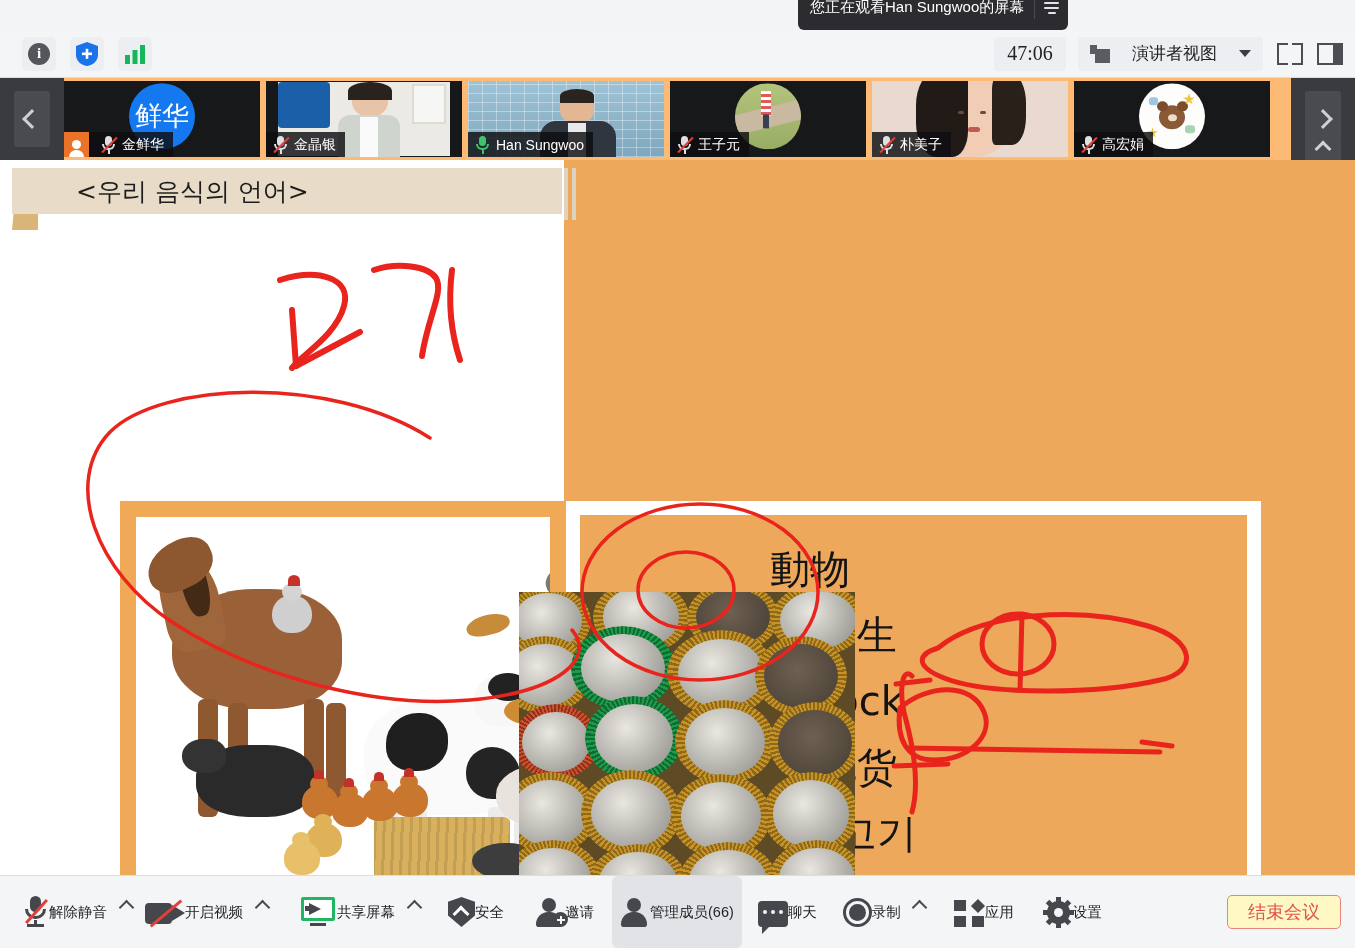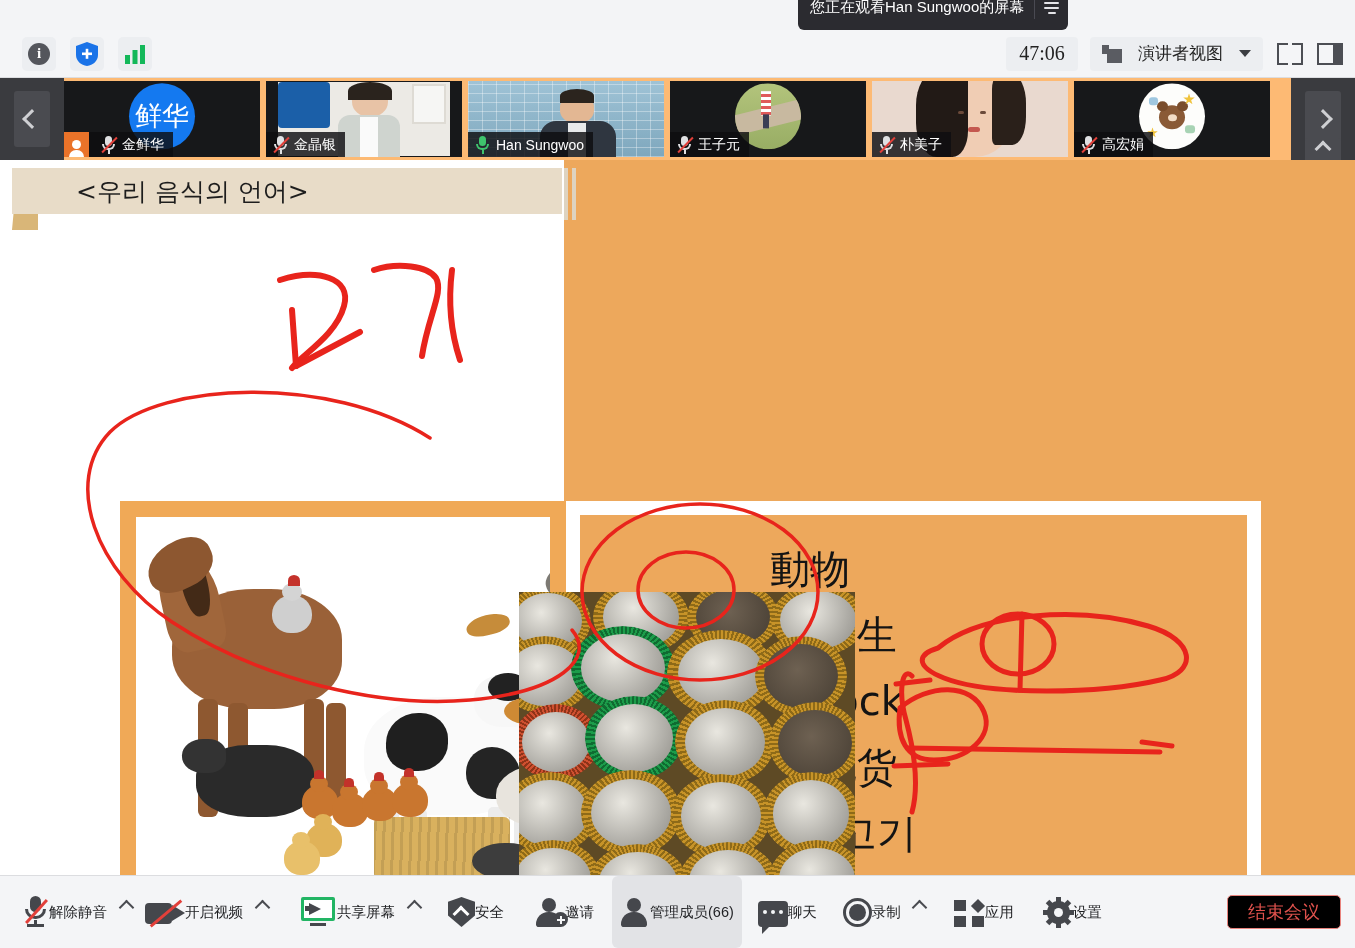--- a/index.html
+++ b/index.html
@@ -44,21 +44,21 @@
   .info-circle {
     width: 22px; height: 22px; border-radius: 50%; background: #54565c;
     color: #fff; font-size: 15px; font-weight: bold;
     display: flex; align-items: center; justify-content: center;
     font-family: "Liberation Serif", serif;
   }
   .timer-chip { background: #eceef1; border-radius: 4px; height: 34px; min-width: 72px;
                 display: flex; align-items: center; justify-content: center;
                 font-size: 20px; color: #222; font-family: "Liberation Serif", serif; }
   .view-chip { background: #eceef1; border-radius: 4px; height: 34px;
-               display: flex; align-items: center; gap: 16px; padding: 0 12px;
+               display: flex; align-items: center; gap: 22px; padding: 0 12px;
                font-size: 17px; color: #222; }
   .view-ico { position: relative; width: 20px; height: 18px; }
   .view-ico .big { position: absolute; right: 0; bottom: 0; width: 15px; height: 14px; background: #5a5c62; }
   .view-ico .sm { position: absolute; left: 0; top: 0; width: 7px; height: 9px; background: #5a5c62; }
   .caret-dn { width: 0; height: 0; border-left: 6px solid transparent; border-right: 6px solid transparent;
               border-top: 7px solid #3b3d42; }
   .fs-ico { width: 30px; height: 30px; position: relative; }
   .fs-ico span { position: absolute; width: 11px; height: 11px; border: 2.5px solid #4c4e54; }
   .fs-ico span:nth-child(1){ left:2px; top:4px; border-right:none; border-bottom:none;}
   .fs-ico span:nth-child(2){ right:2px; top:4px; border-left:none; border-bottom:none;}
@@ -227,21 +227,21 @@
   .bb-item.active { background: #e2e3e6; }
   .bb-item .lbl { font-size: 14.5px; color: #1f2023; margin-top: 3px; white-space: nowrap; }
   .bb-ic { height: 32px; display: flex; align-items: flex-end; justify-content: center; }
   .bb-group { display: flex; align-items: center; }
   .bb-caret { width: 22px; display: flex; align-items: center; justify-content: center;
               align-self: center; margin-bottom: 10px; }
   .bb-caret .c { width: 11px; height: 11px; border-left: 2.5px solid #4a4c51;
                  border-top: 2.5px solid #4a4c51; transform: rotate(45deg); }
   .end-btn { margin-left: auto; align-self: center; border: 1.5px solid #e9837d;
              border-radius: 5px; padding: 4px 20px; color: #e0524d; font-size: 18px;
-             background: #000000; }
+             background: #fef9c3; }
 
   
   .g-mic { position: relative; width: 27px; height: 31px; }
   .g-mic .cap { position: absolute; left: 8px; top: 0; width: 11px; height: 16px;
                 border-radius: 6px; background: #45474c; }
   .g-mic .arc { position: absolute; left: 3px; top: 13px; width: 21px; height: 10px;
                 border: 3px solid #45474c; border-top: none; border-radius: 0 0 12px 12px; }
   .g-mic .stem { position: absolute; left: 12px; bottom: 1px; width: 3px; height: 6px; background: #45474c; }
   .g-mic .base { position: absolute; left: 5px; bottom: 0; width: 17px; height: 3px; background: #45474c; }
   .g-mic .slash { position: absolute; left: -1px; top: 14px; width: 31px; height: 3px;

